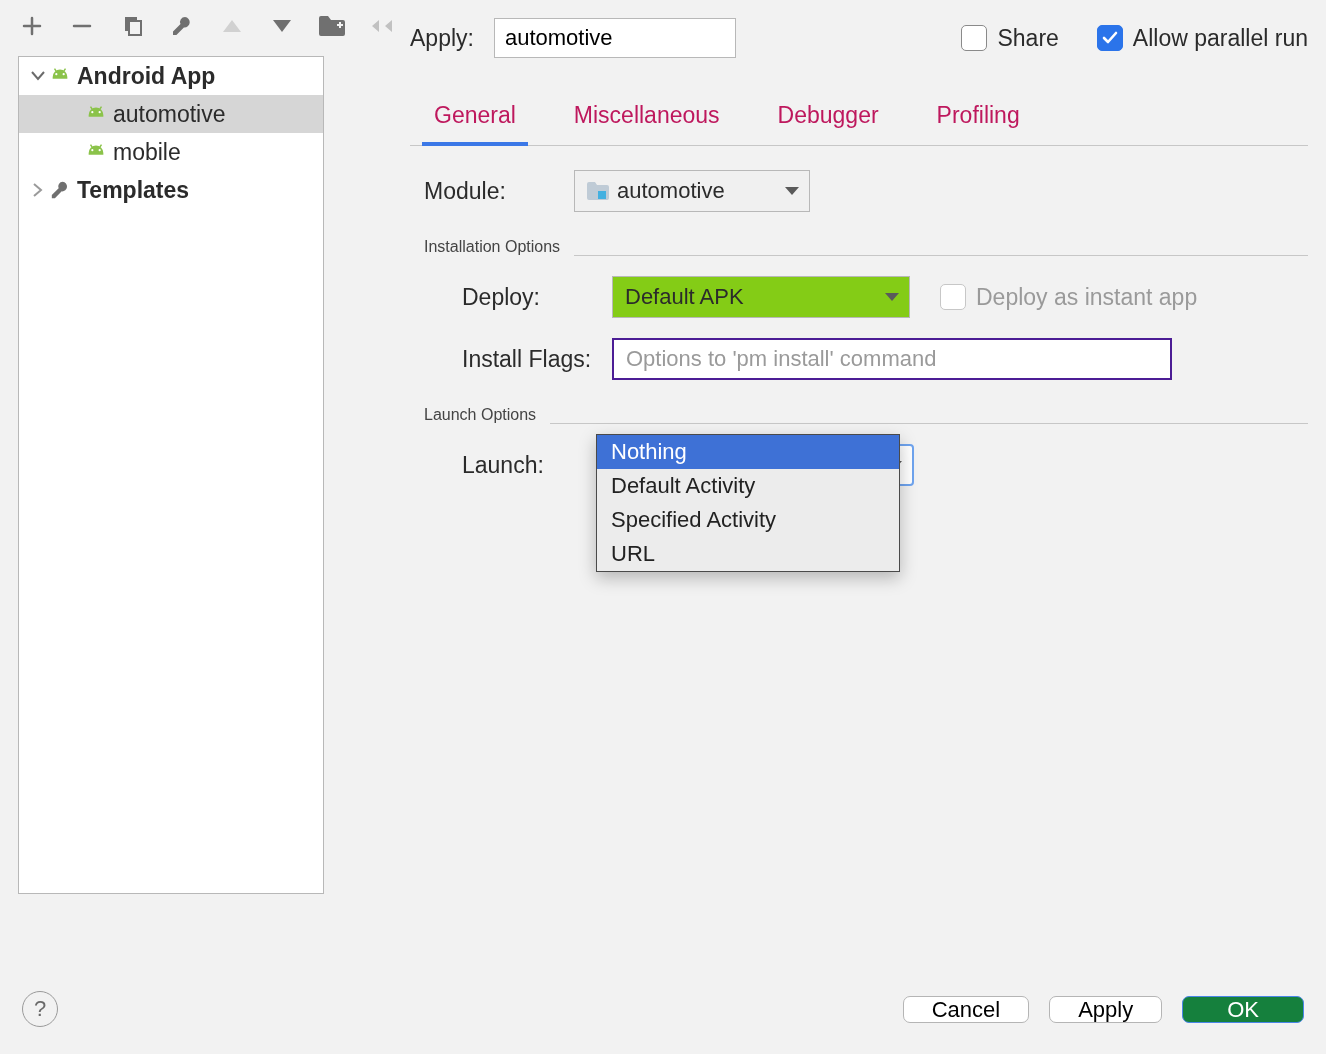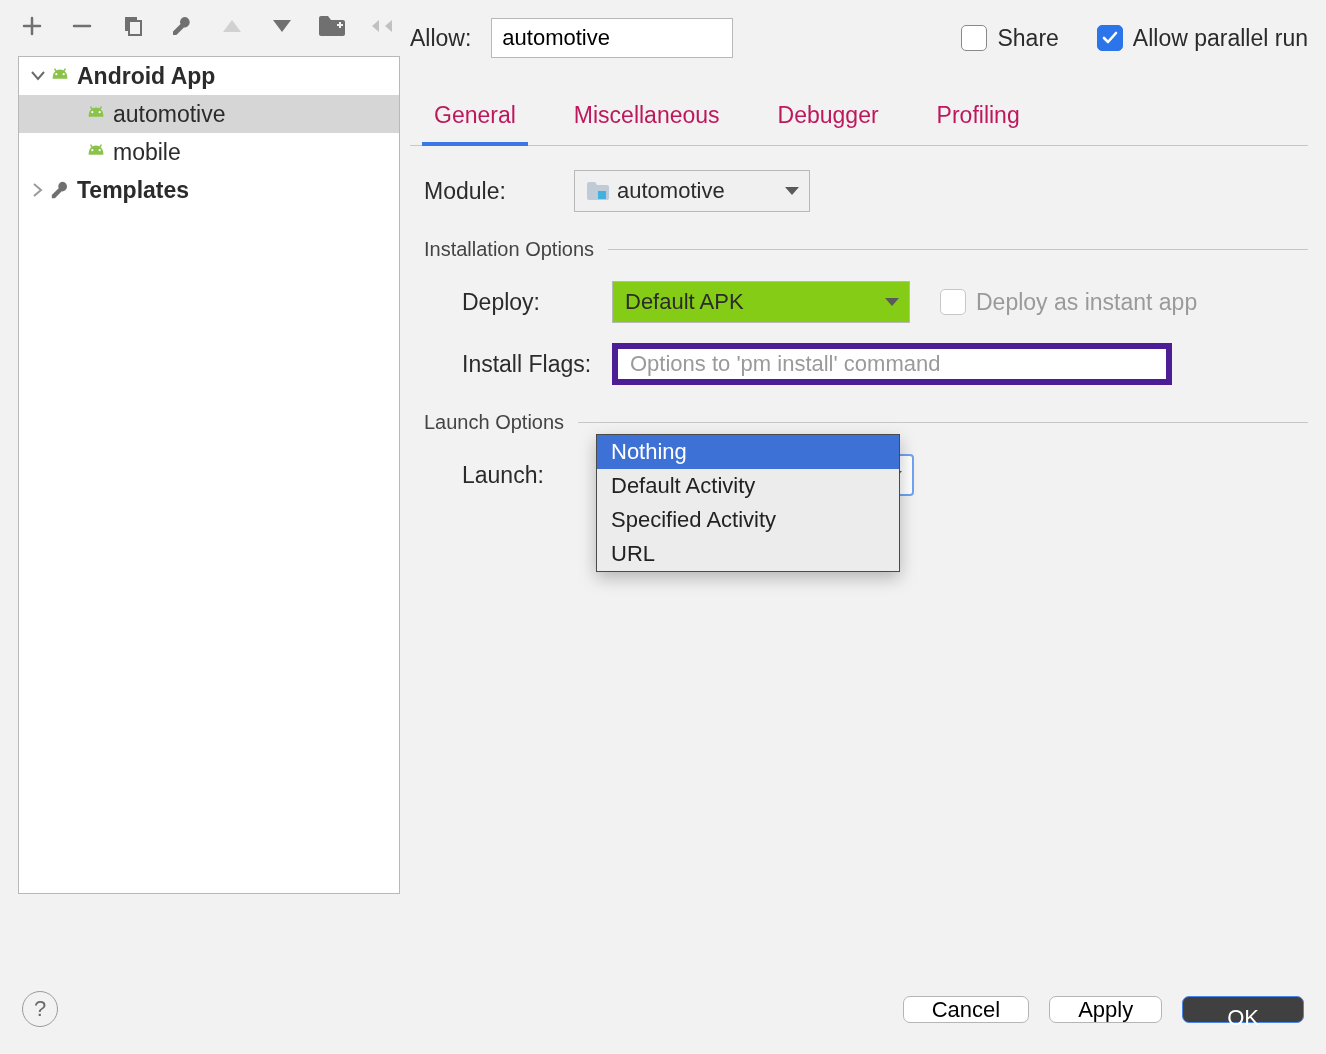--- a/index.html
+++ b/index.html
@@ -20,21 +20,21 @@
     display: flex; align-items: center; gap: 22px;
     color: #707070;
   }
   .toolbar .tbtn { cursor: pointer; display:flex; align-items:center; justify-content:center; width:28px; height:28px; }
   .toolbar svg { display:block; }
 
   
   .tree {
     position: absolute;
     left: 18px; top: 56px;
-    width: 382px; height: 838px;
+    width: 306px; height: 838px;
     background: #fff;
     border: 1px solid #b8b8b8;
     overflow: hidden;
   }
   .tree-row {
     display: flex; align-items: center;
     height: 38px;
     padding-left: 8px;
     font-size: 23px;
   }
@@ -106,28 +106,28 @@
   }
   .combo.module { width: 236px; }
   .combo.module .folder { margin-right:8px; display:flex; }
   .combo.deploy { width: 298px; background:#84cc16; }
   .combo.launch {
     width: 302px; background:#fff;
     border:2.5px solid #6fa4ef; border-radius:4px;
   }
 
   .section-header {
-    display:flex; align-items:center; gap:14px;
+    display:flex; align-items:flex-end; gap:14px;
     margin: 26px 0 20px 0;
-    font-size:20px; color:#444;
+    font-size:16px; color:#444;
   }
   .section-header .line { flex:1; height:1px; background:#c7c7c7; }
 
   .text-input {
-    height:42px; border:6px solid #4c1d95; background:#fff;
+    height:42px; border:2px solid #4c1d95; background:#fff;
     font-size:22px; padding:0 12px; width:560px;
   }
   .text-input::placeholder { color:#9a9a9a; }
 
   .deploy-instant { margin-left: 30px; color:#9a9a9a; }
 
   
   .dropdown-popup {
     position:absolute;
     width: 304px;
@@ -150,21 +150,21 @@
   .help {
     width:36px; height:36px; border:1.5px solid #9a9a9a; border-radius:50%;
     display:flex; align-items:center; justify-content:center; color:#6a6a6a;
     font-size:22px;
   }
   .btn {
     height:27px; padding:0 28px; border-radius:7px;
     border:1px solid #b5b5b5; background:#fff; font-size:22px;
     cursor:pointer;
   }
-  .btn.primary { background:#404040; border-color:#4a86e8; color:#fff; padding:8px 44px; }
+  .btn.primary { background:#15803d; border-color:#4a86e8; color:#fff; padding:0 44px; }
 </style>
 </head>
 <body>
 
 <div class="root">
 
   <div class="toolbar">
     <span class="tbtn">
       <svg width="22" height="22" viewBox="0 0 22 22">
           <path d="M11 3v16M3 11h16" stroke="#707070" stroke-width="2.5" stroke-linecap="round"></path>
@@ -262,21 +262,21 @@
         <svg width="20" height="20" viewBox="0 0 22 22">
             <path d="M14 2a5 5 0 00-4.5 7.1L2 16.6V20h3.4l7.5-7.5A5 5 0 1014 2z" fill="#707070"></path>
           </svg>
       </span>
       <span class="label">Templates</span>
     </div>
   </div>
 
   <div class="right">
     <div class="row name-row">
-      <span class="lbl">Allow:</span>
+      <span class="lbl">Apply:</span>
       <input class="name-input" value="automotive" style="">
       <span class="spacer"></span>
       <label class="chk">
         <span class="chkbox"></span>
         <span>Share</span>
       </label>
       <label class="chk" style="margin-left:18px">
         <span class="chkbox checked">
           <svg width="18" height="18" viewBox="0 0 18 18">
               <path d="M3 9l4 4 8-9" fill="none" stroke="#fff" stroke-width="2.6" stroke-linecap="round" stroke-linejoin="round"></path>

